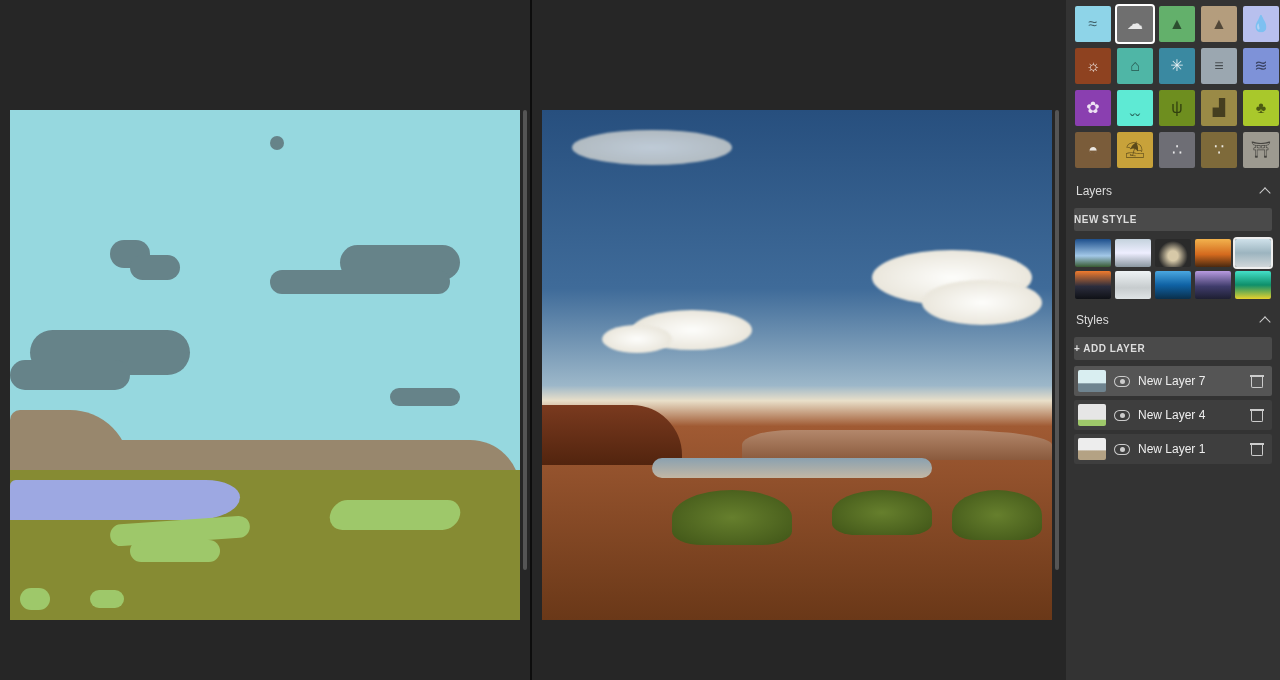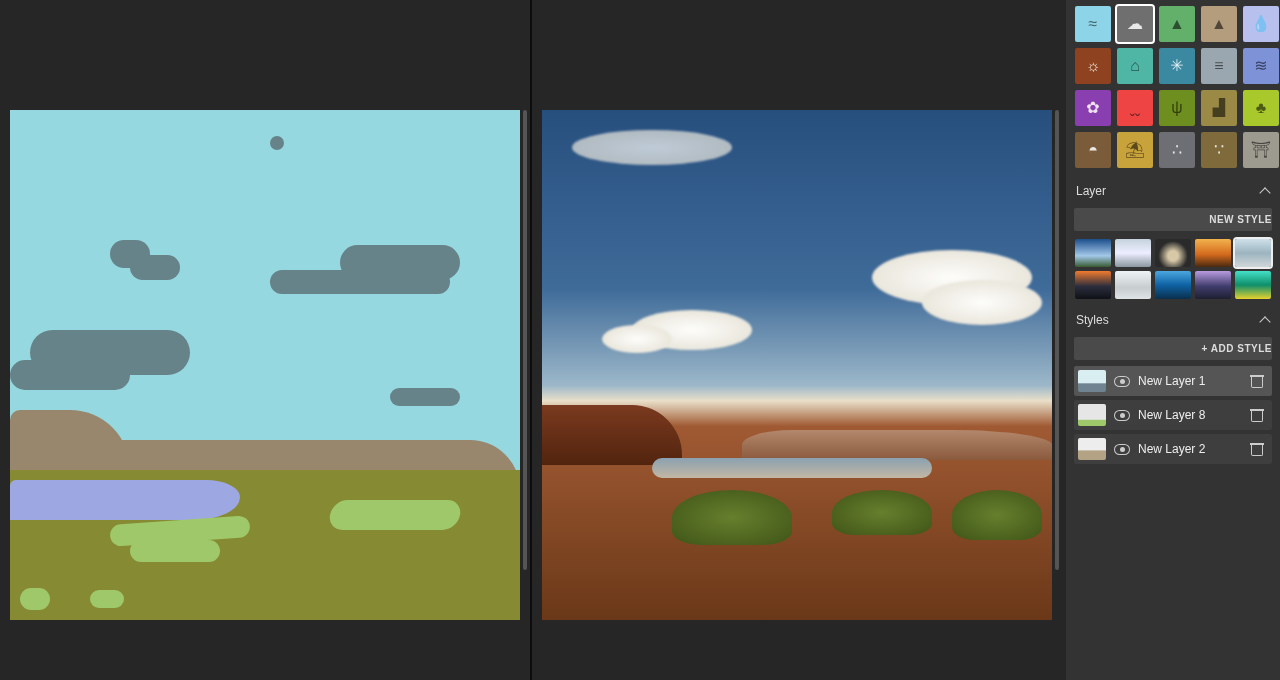--- a/index.html
+++ b/index.html
@@ -131,21 +131,21 @@
   .swatch{
     width:36px; height:36px; border-radius:2px;
     display:flex; align-items:center; justify-content:center;
     cursor:pointer;
   }
   .swatch.selected{outline:2px solid #fff; outline-offset:0;}
   .swatch .glyph{font-size:16px; line-height:1; color:rgba(0,0,0,.55);}
   .swatch .glyph.light{color:rgba(255,255,255,.85);}
 
   .bar-btn{
-    background:#4a4a4a; text-align:right;
+    background:#4a4a4a; text-align:left;
     font-size:10px; letter-spacing:.5px; font-weight:600;
     padding:6px 0; margin:4px 8px 6px 8px; border-radius:2px;
     cursor:pointer; color:#ddd;
   }
   .styles-grid{
     display:grid; grid-template-columns:repeat(5,36px);
     grid-auto-rows:28px; gap:4px;
     padding:2px 9px 8px 9px;
   }
   .style-thumb{width:36px; height:28px; border-radius:2px; cursor:pointer;}
@@ -249,21 +249,21 @@
       </div>
       <div class="swatch" style="background: rgb(155, 167, 176);">
         <span class="glyph">≡</span>
       </div>
       <div class="swatch" style="background: rgb(126, 146, 216);">
         <span class="glyph">≋</span>
       </div>
       <div class="swatch" style="background: rgb(138, 63, 176);">
         <span class="glyph light">✿</span>
       </div>
-      <div class="swatch" style="background: #ef4444;">
+      <div class="swatch" style="background: #5eead4;">
         <span class="glyph">ˬˬ</span>
       </div>
       <div class="swatch" style="background: rgb(110, 142, 31);">
         <span class="glyph">ψ</span>
       </div>
       <div class="swatch" style="background: rgb(154, 138, 70);">
         <span class="glyph">▟</span>
       </div>
       <div class="swatch" style="background: rgb(169, 200, 43);">
         <span class="glyph">♣</span>
@@ -279,56 +279,56 @@
       </div>
       <div class="swatch" style="background: rgb(126, 106, 58);">
         <span class="glyph light">∵</span>
       </div>
       <div class="swatch" style="background: rgb(157, 154, 144);">
         <span class="glyph">⛩</span>
       </div>
     </div>
 
   <div class="panel-header">
-    <span>Layer</span>
+    <span>Layers</span>
     <span class="chev"></span>
   </div>
   <div class="bar-btn">NEW STYLE</div>
   <div class="styles-grid" id="styles-grid">
       <div class="style-thumb" style="background: linear-gradient(rgb(29, 79, 140), rgb(163, 200, 232) 60%, rgb(57, 91, 51));"></div>
       <div class="style-thumb" style="background: linear-gradient(rgb(196, 210, 221), rgb(238, 238, 255) 50%, rgb(138, 151, 160));"></div>
       <div class="style-thumb" style="background: radial-gradient(circle at 50% 60%, rgb(215, 201, 168) 20%, rgb(42, 42, 42) 60%);"></div>
       <div class="style-thumb" style="background: linear-gradient(rgb(242, 178, 77), rgb(212, 106, 30) 55%, rgb(74, 41, 16));"></div>
       <div class="style-thumb selected" style="background: linear-gradient(rgb(207, 225, 234), rgb(156, 180, 191) 50%, rgb(208, 214, 217));"></div>
       <div class="style-thumb" style="background: linear-gradient(rgb(240, 123, 46), rgb(43, 45, 61) 55%, rgb(15, 17, 22));"></div>
       <div class="style-thumb" style="background: linear-gradient(rgb(238, 243, 245), rgb(199, 204, 206) 60%, rgb(223, 228, 230));"></div>
       <div class="style-thumb" style="background: linear-gradient(rgb(74, 167, 224), rgb(15, 98, 164) 50%, rgb(10, 47, 75));"></div>
       <div class="style-thumb" style="background: linear-gradient(rgb(184, 155, 224), rgb(63, 60, 107) 55%, rgb(30, 31, 50));"></div>
       <div class="style-thumb" style="background: linear-gradient(rgb(68, 224, 200), rgb(14, 143, 106) 50%, rgb(231, 210, 46));"></div>
     </div>
 
   <div class="panel-header">
     <span>Styles</span>
     <span class="chev"></span>
   </div>
-  <div class="bar-btn">+ ADD STYLE</div>
+  <div class="bar-btn">+ ADD LAYER</div>
   <div id="layers-list">
       <div class="layer-row selected">
         <div class="layer-thumb" style="background: linear-gradient(rgb(217, 238, 241) 60%, rgb(111, 132, 144) 62%, rgb(111, 132, 144));"></div>
         <div class="eye"></div>
-        <div class="layer-name">New Layer 1</div>
+        <div class="layer-name">New Layer 7</div>
         <div class="trash"></div>
       </div>
       <div class="layer-row">
         <div class="layer-thumb" style="background: linear-gradient(rgb(230, 230, 230) 70%, rgb(158, 200, 106) 72%, rgb(158, 200, 106));"></div>
         <div class="eye"></div>
-        <div class="layer-name">New Layer 8</div>
+        <div class="layer-name">New Layer 4</div>
         <div class="trash"></div>
       </div>
       <div class="layer-row">
         <div class="layer-thumb" style="background: linear-gradient(rgb(237, 237, 237) 55%, rgb(180, 162, 132) 58%, rgb(180, 162, 132));"></div>
         <div class="eye"></div>
-        <div class="layer-name">New Layer 2</div>
+        <div class="layer-name">New Layer 1</div>
         <div class="trash"></div>
       </div>
     </div>
 
 </div>
 
 </body></html>

